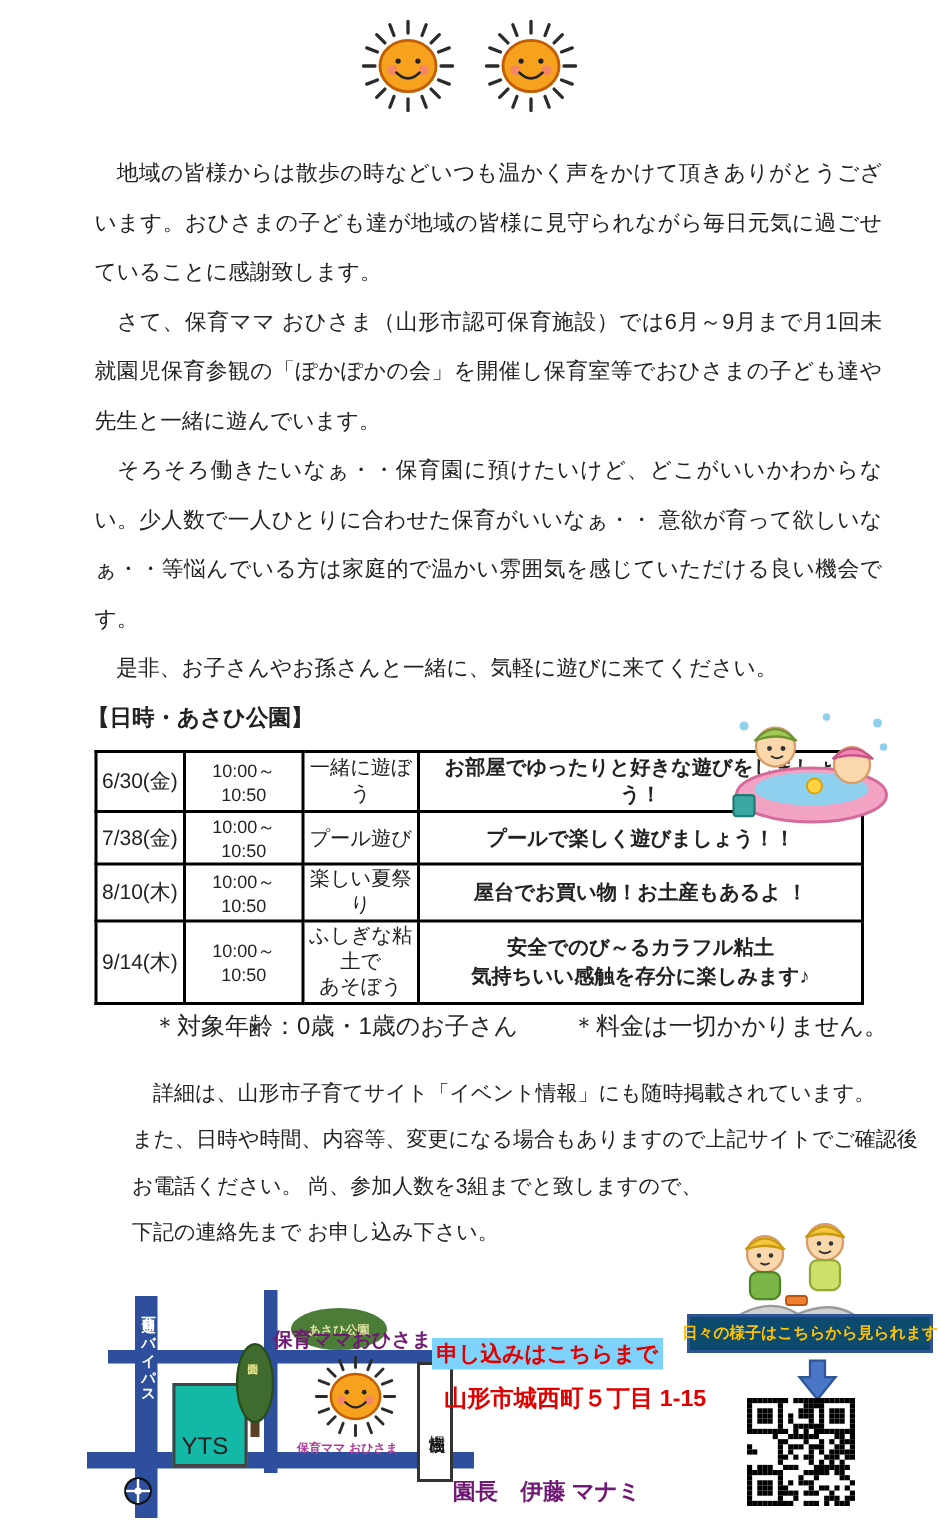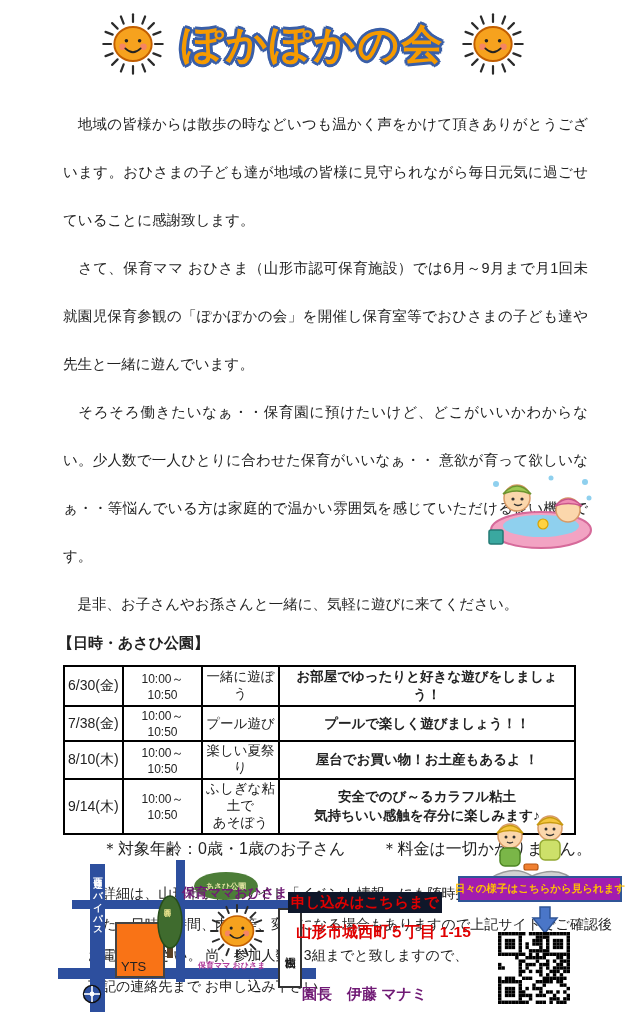--- a/index.html
+++ b/index.html
@@ -17,21 +17,21 @@
   .main-title{
     font-size:41px;font-weight:bold;color:#f59a00;letter-spacing:2px;
     text-shadow:
       -2px -2px 0 #3a5fa8, 2px -2px 0 #3a5fa8,
       -2px  2px 0 #3a5fa8, 2px  2px 0 #3a5fa8,
       -3px  0   0 #3a5fa8, 3px  0   0 #3a5fa8,
        0   -3px 0 #3a5fa8, 0    3px 0 #3a5fa8;
   }
   .sun-svg{width:66px;height:66px;}
   
-  .intro{margin:14px 38px 0 63px;width:525px;font-size:14.5px;line-height:48px;text-align:justify;}
+  .intro{margin:14px 38px 0 63px;width:525px;font-size:14.5px;line-height:33px;text-align:justify;}
   .intro p{margin:0;}
   .section-title{margin:6px 0 0 58px;font-size:15px;font-weight:bold;}
   
   table.schedule{
     border-collapse:collapse;margin:12px 0 0 63px;width:431px;
     font-size:13.5px;table-layout:fixed;
   }
   table.schedule td{border:2px solid #000;padding:1px 3px;vertical-align:middle;}
   .col-date{width:59px;}
   .col-time{width:79px;}
@@ -61,50 +61,50 @@
     position:absolute;left:33px;top:14px;width:14px;color:#fff;
     writing-mode:vertical-rl;text-orientation:upright;
     font-size:9.5px;font-weight:bold;letter-spacing:1px;line-height:14px;
   }
   .park-oval{
     position:absolute;left:136px;top:16px;width:64px;height:28px;background:#4c7d38;
     border-radius:50%;display:flex;align-items:center;justify-content:center;
     font-size:8px;color:#dfe3a0;font-weight:bold;
   }
   .yts-box{
-    position:absolute;left:57px;top:66px;width:50px;height:56px;background:#f97316;
+    position:absolute;left:57px;top:66px;width:50px;height:56px;background:#14b8a6;
     border:2px solid #444;display:flex;align-items:flex-end;justify-content:flex-start;
-    font-size:13px;color:#222;padding:2px 4px;box-sizing:border-box;
+    font-size:16px;color:#222;padding:2px 4px;box-sizing:border-box;
   }
   .tree-icon{position:absolute;left:99px;top:38px;}
   .tree-label{
     position:absolute;left:104px;top:48px;writing-mode:vertical-rl;text-orientation:upright;
     font-size:7px;color:#e4e08a;font-weight:bold;
   }
   .facility-label{position:absolute;left:124px;top:28px;font-size:13px;font-weight:bold;color:#701a75;white-space:nowrap;}
   .map-sun{position:absolute;left:150px;top:46px;width:58px;height:58px;}
   .facility-caption{position:absolute;left:140px;top:104px;font-size:8px;color:#b03a9a;font-weight:bold;white-space:nowrap;}
   .school-box{
     position:absolute;left:220px;top:52px;width:24px;height:80px;background:#fff;
     border:2px solid #333;display:flex;align-items:center;justify-content:center;
     writing-mode:vertical-rl;text-orientation:upright;font-size:11px;color:#111;box-sizing:border-box;
   }
   .wheel-icon{position:absolute;left:24px;top:128px;}
   
   .apply-heading{
-    position:absolute;left:288px;top:892px;background:#0f172a;color:#e00000;
+    position:absolute;left:288px;top:892px;background:#7dd3fc;color:#e00000;
     font-size:14.5px;font-weight:bold;padding:1px 3px;white-space:nowrap;
   }
   .contact-address{position:absolute;left:296px;top:922px;color:#e00000;font-size:15.5px;font-weight:bold;white-space:nowrap;}
   .contact-tel{position:absolute;left:306px;top:949px;color:#e00000;font-size:19px;font-weight:bold;white-space:nowrap;}
   .contact-director{position:absolute;left:302px;top:985px;color:#701a75;font-size:15px;font-weight:bold;white-space:nowrap;}
   
   .qr-banner{
     position:absolute;left:458px;top:876px;width:164px;height:26px;
-    background:#a21caf;border:2px solid #2f5597;color:#ffc000;
+    background:#0c4a6e;border:2px solid #2f5597;color:#ffc000;
     display:flex;align-items:center;justify-content:center;
     font-size:10.5px;font-weight:bold;white-space:nowrap;box-sizing:border-box;
   }
   .down-arrow{position:absolute;left:531px;top:906px;}
   .qr-wrap{position:absolute;left:498px;top:932px;width:72px;height:72px;background:#fff;}
 </style>
 </head>
 <body>
 
 <svg width="0" height="0" style="position:absolute" aria-hidden="true">
@@ -137,21 +137,20 @@
     </symbol>
   </defs>
 </svg>
 
 <div class="page">
 
   <div class="title-row">
     <svg class="sun-svg">
         <use href="#sun"></use>
       </svg>
-    <div class="main-title">ぽかぽかの会</div>
     <svg class="sun-svg">
         <use href="#sun"></use>
       </svg>
   </div>
 
   <div class="intro">
     <p>　地域の皆様からは散歩の時などいつも温かく声をかけて頂きありがとうございます。おひさまの子ども達が地域の皆様に見守られながら毎日元気に過ごせていることに感謝致します。</p>
     <p>　さて、保育ママ おひさま（山形市認可保育施設）では6月～9月まで月1回未就園児保育参観の「ぽかぽかの会」を開催し保育室等でおひさまの子ども達や先生と一緒に遊んでいます。</p>
     <p>　そろそろ働きたいなぁ・・保育園に預けたいけど、どこがいいかわからない。少人数で一人ひとりに合わせた保育がいいなぁ・・ 意欲が育って欲しいなぁ・・等悩んでいる方は家庭的で温かい雰囲気を感じていただける良い機会です。</p>
     <p>　是非、お子さんやお孫さんと一緒に、気軽に遊びに来てください。</p>

